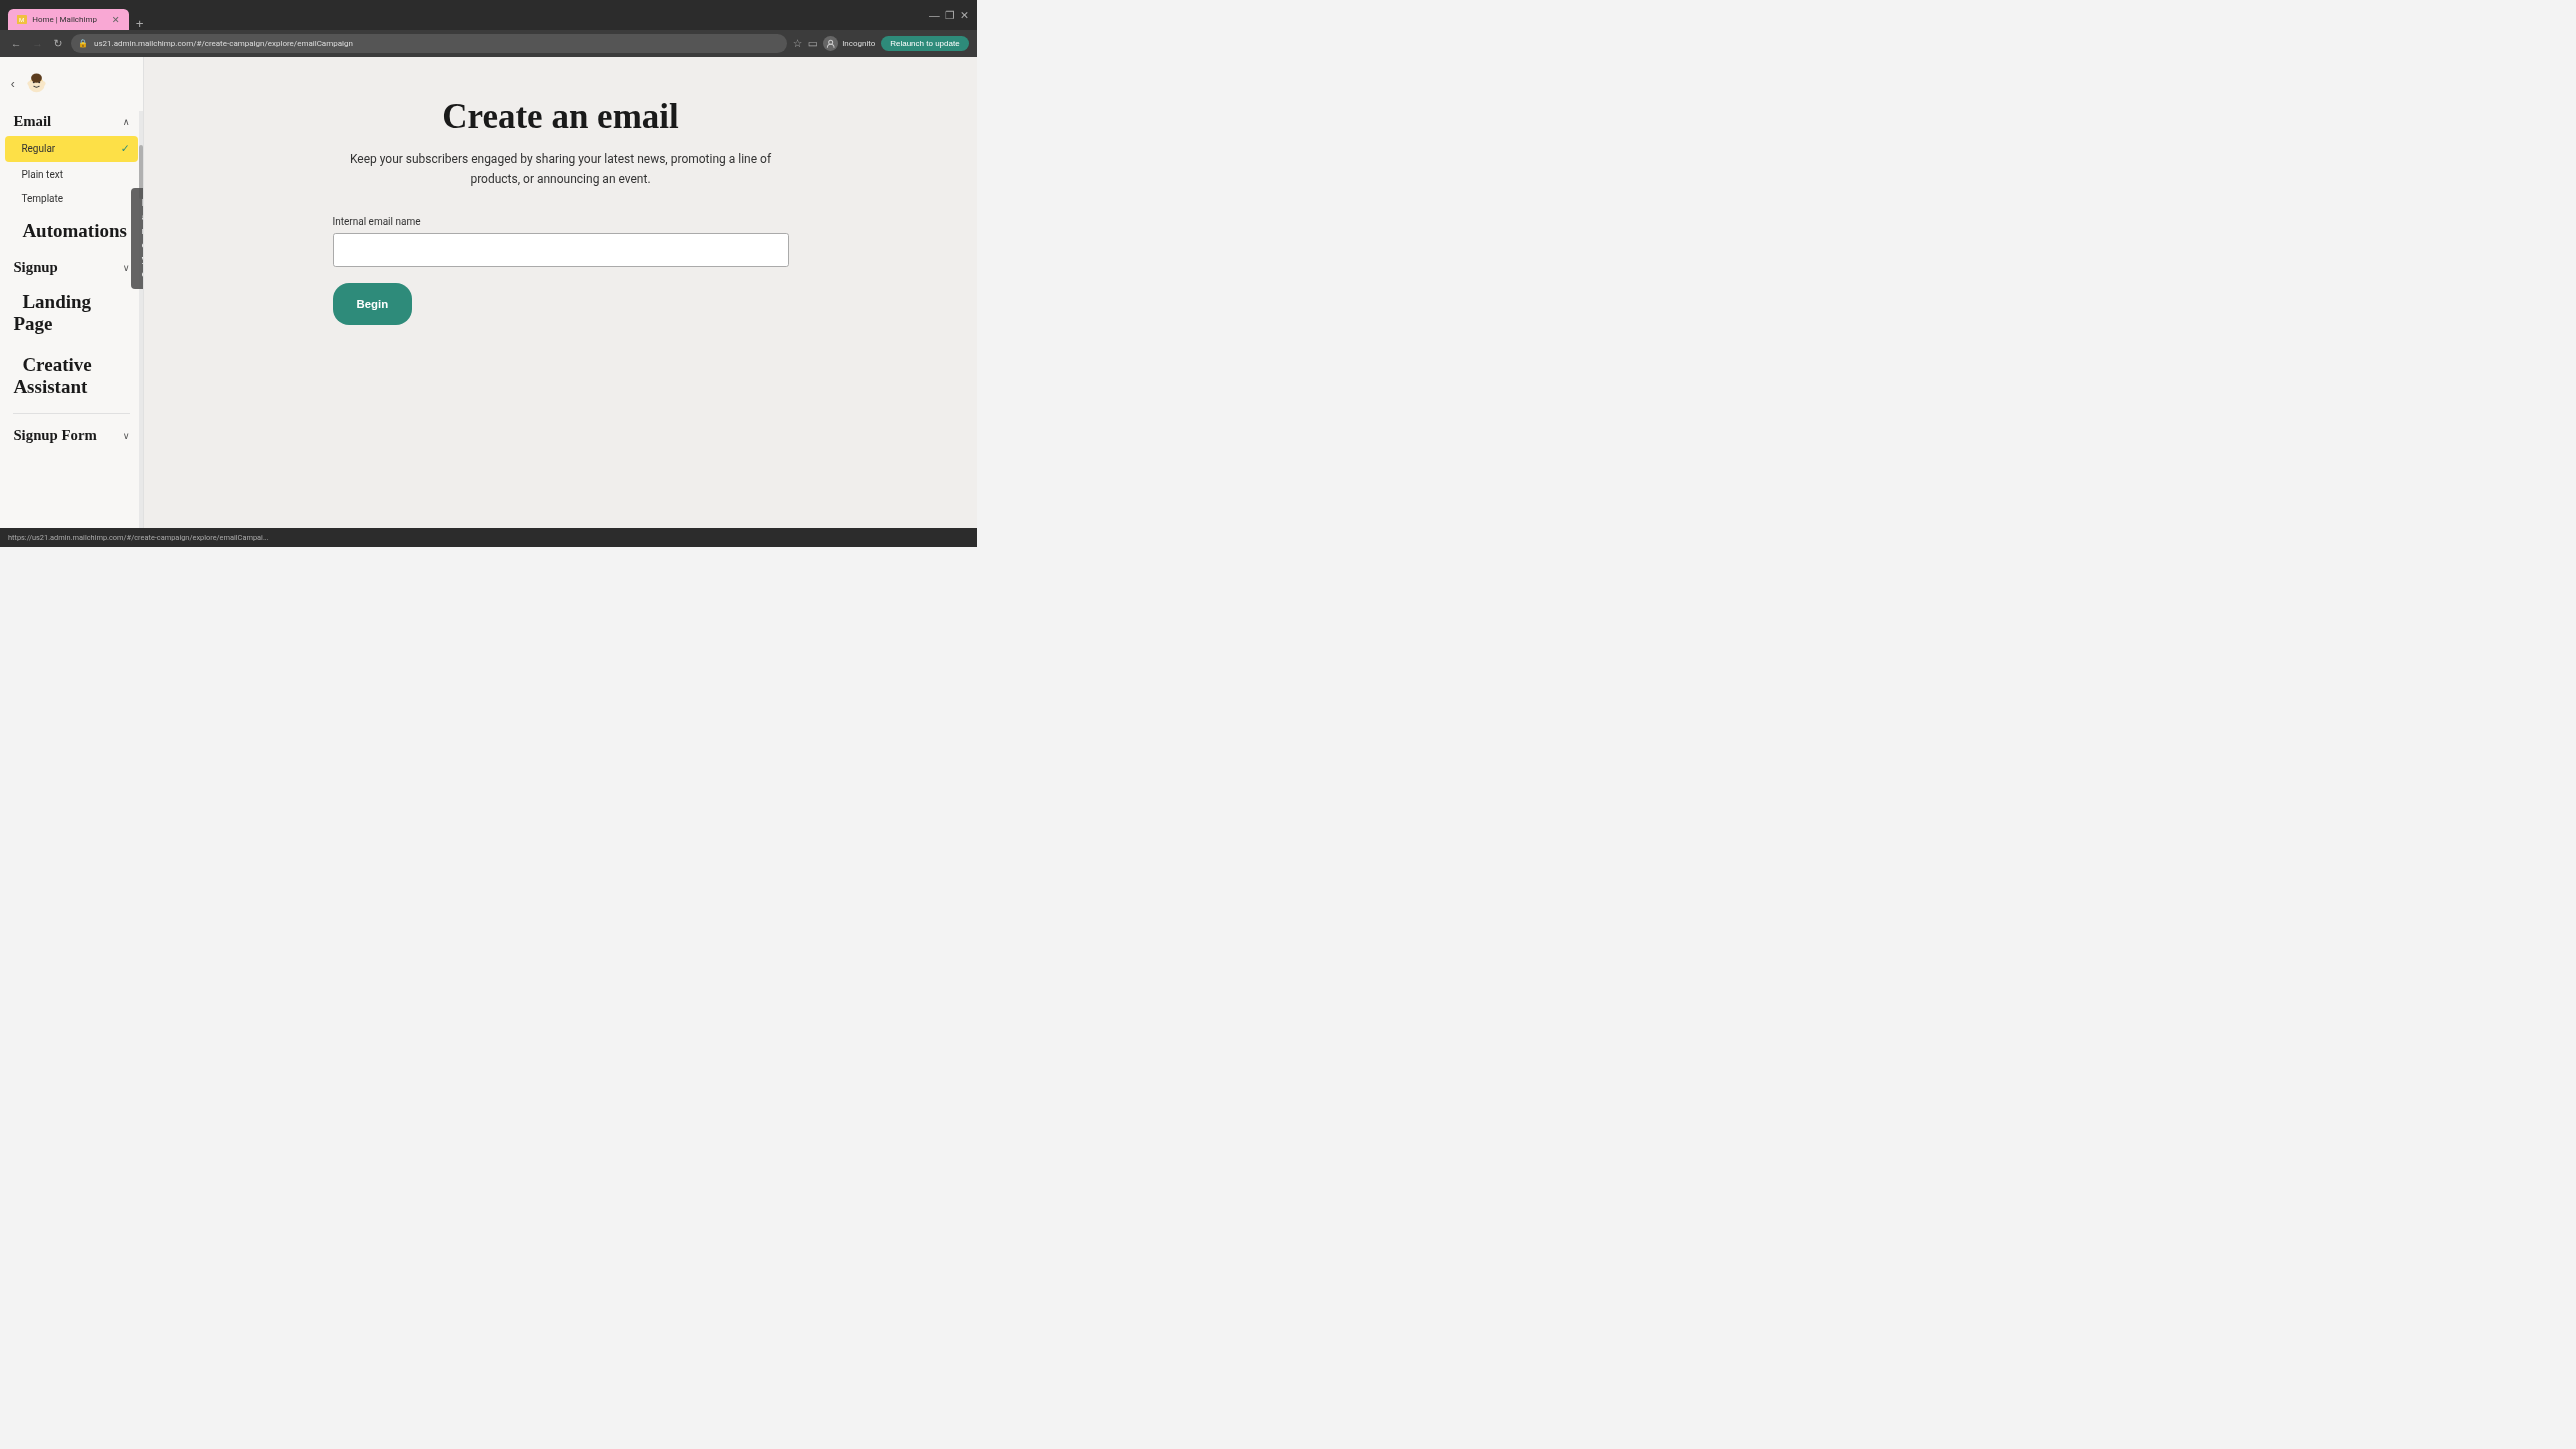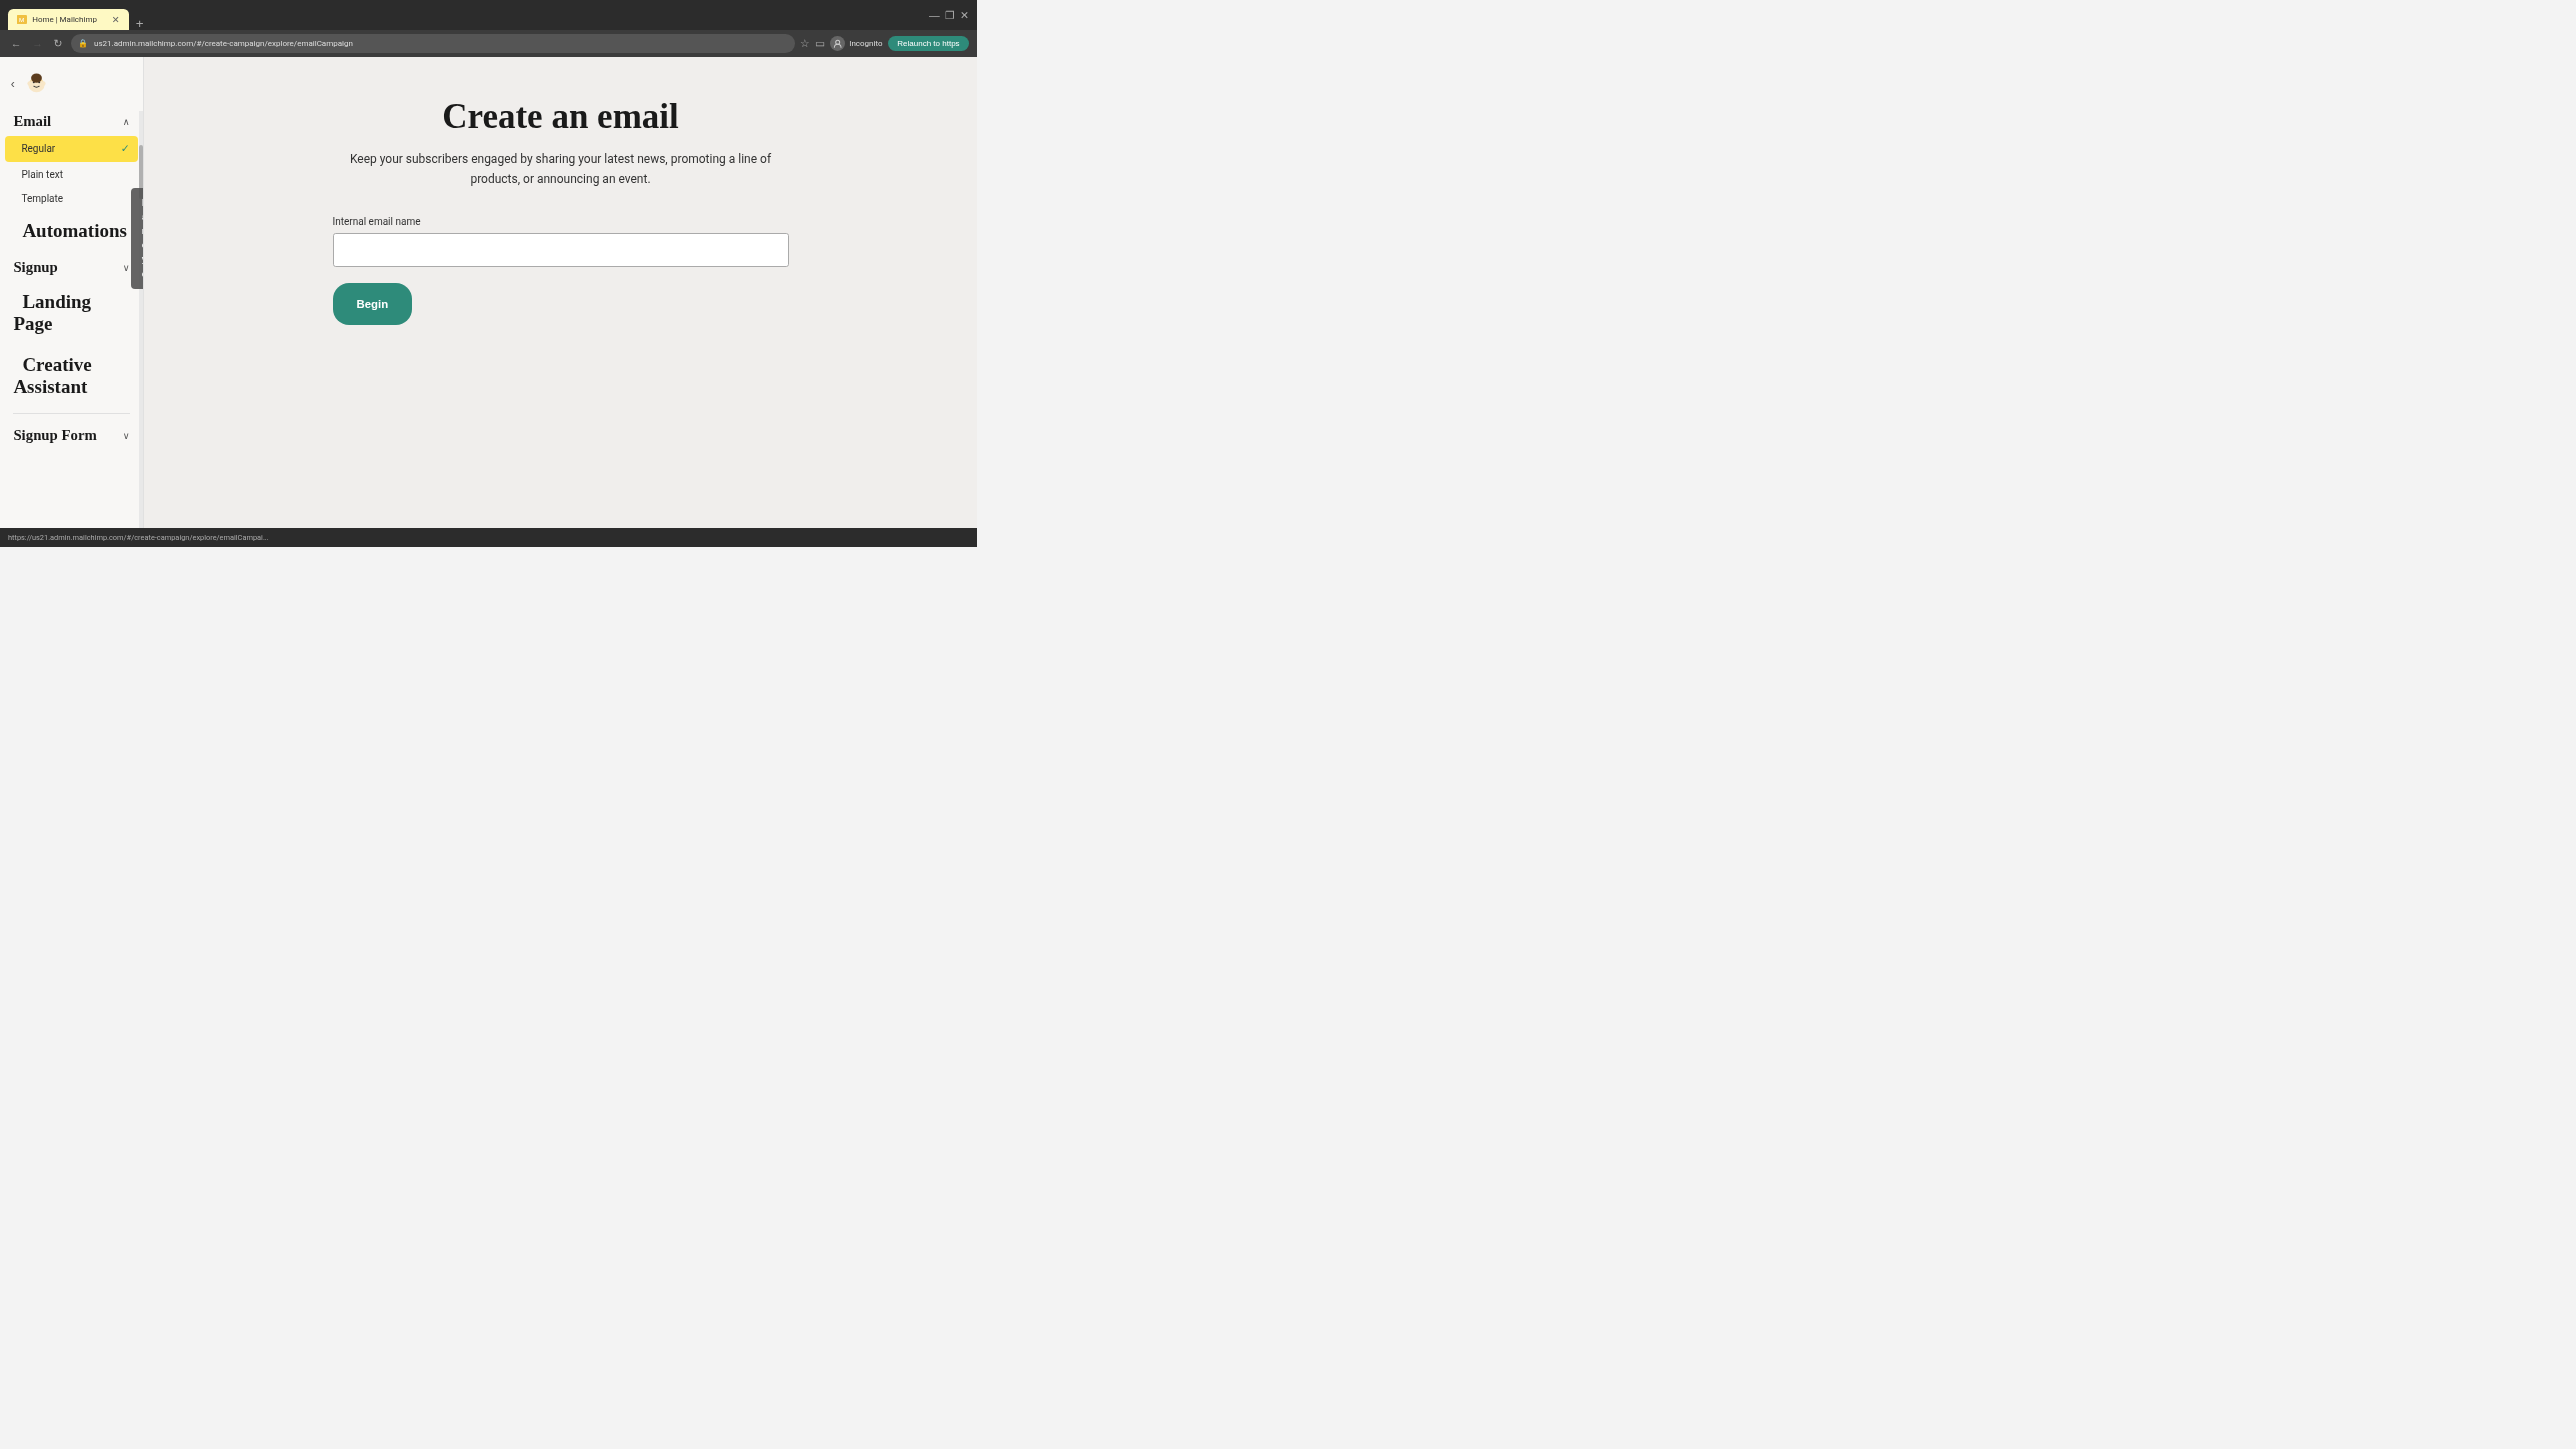--- a/index.html
+++ b/index.html
@@ -26,21 +26,21 @@
     .browser-tabs {
       display: flex;
       align-items: flex-end;
       gap: 1.3px;
       flex: 1;
       height: 100%;
       padding-top: 5.4px;
     }
 
     .browser-tab {
-      background: #fef9c3;
+      background: #f9a8d4;
       border-radius: 5.4px 5.4px 0 0;
       padding: 4px 9.4px;
       display: flex;
       align-items: center;
       gap: 5.4px;
       min-width: 121px;
       height: 21.5px;
       font-size: 8px;
       color: #333;
     }
@@ -440,21 +440,21 @@
     <span class="tablet-icon">▭</span>
     <div class="incognito-badge">
       <div class="incognito-circle">
         <svg width="9.4" height="9.4" viewBox="0 0 14 14">
           <circle cx="7" cy="5" r="3" fill="none" stroke="#ccc" stroke-width="1.5"></circle>
           <path d="M2 13c0-3 2-5 5-5s5 2 5 5" fill="none" stroke="#ccc" stroke-width="1.5"></path>
         </svg>
       </div>
       <span>Incognito</span>
     </div>
-    <button class="relaunch-btn">Relaunch to https</button>
+    <button class="relaunch-btn">Relaunch to update</button>
   </div>
 </div>
 
 <div class="app-layout">
 
   <div class="sidebar">
     <div class="sidebar-header">
       <button class="sidebar-back-btn">‹</button>
       <div class="logo-circle">
         <svg width="27" height="27" viewBox="0 0 40 40">

